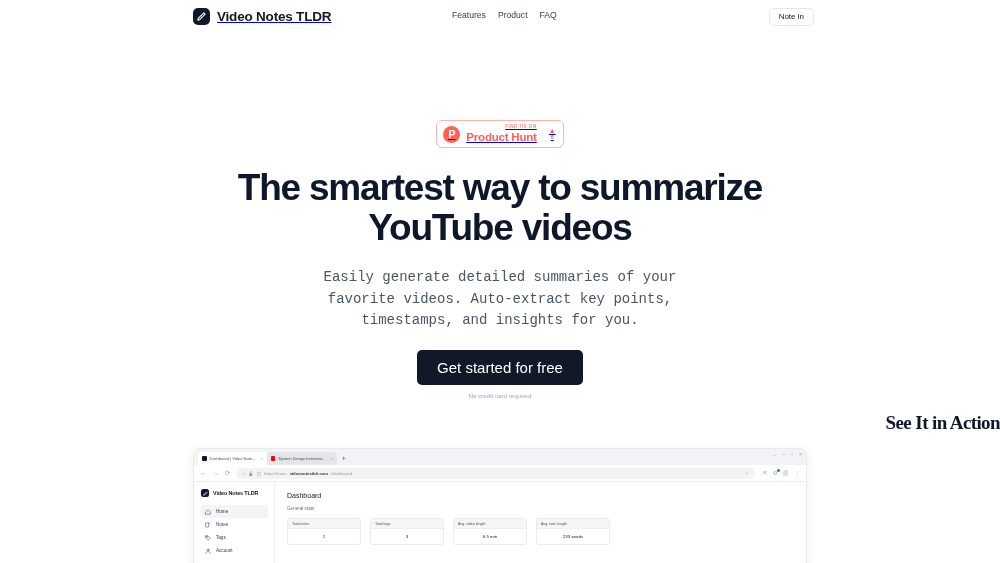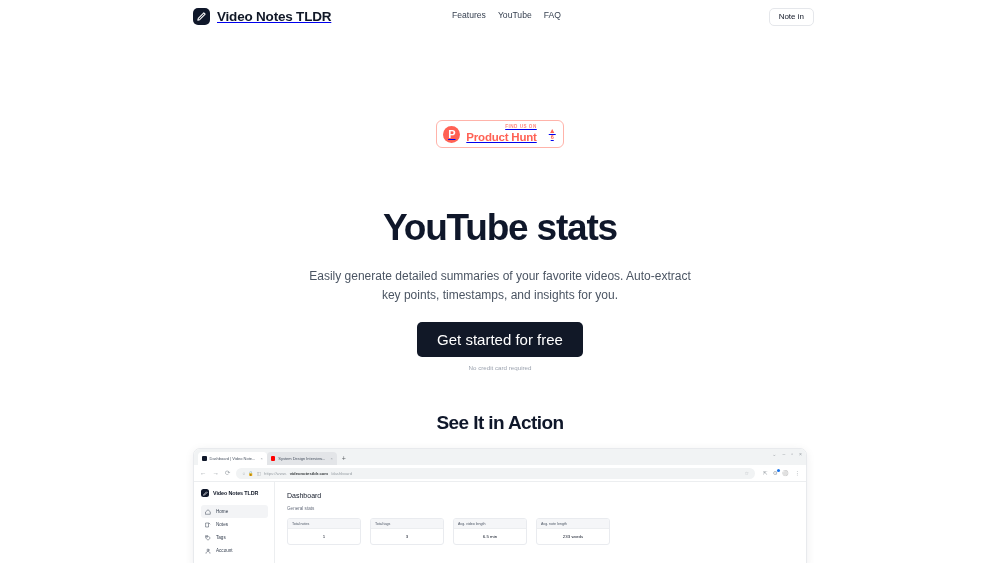--- a/index.html
+++ b/index.html
@@ -65,38 +65,38 @@
   .ph-caret { color: #ff6154; font-size: 7px; line-height: 6px; display: block; }
   .ph-count { color: #ff6154; font-size: 5.5px; font-weight: 700; display: block; line-height: 7px; }
 
   .hero-title {
     margin-top: 20px;
     font-size: 37px; line-height: 1.08; font-weight: 700;
     letter-spacing: -1.2px; color: #0f172a;
   }
   .hero-sub {
     margin: 19px auto 0; width: 392px;
-    font-size: 12px; line-height: 1.55; color: #4b5563;
+    font-size: 14px; line-height: 1.55; color: #4b5563; font-family: Liberation Mono, monospace;
   }
   .cta-btn {
     margin-top: 18px;
     display: inline-block;
     background: #111827; color: #ffffff;
     font-size: 15px; font-weight: 500;
     border: none; border-radius: 5px;
     padding: 9px 20px; cursor: pointer;
     font-family: "Liberation Sans", sans-serif;
   }
   .cta-note { margin-top: 7px; font-size: 6.2px; color: #9ca3af; }
 
   
   .section-title {
     position: absolute; top: 412px; left: 0; width: 1000px;
-    text-align: center; font-size: 19px; font-weight: 700;
-    letter-spacing: -0.6px; color: #0f172a;
+    text-align: right; font-size: 19px; font-weight: 700;
+    letter-spacing: -0.6px; color: #0f172a; font-family: Liberation Serif, serif;
   }
 
   
   .browser {
     position: absolute; left: 193px; top: 448px;
     width: 614px; height: 120px;
     background: #ffffff;
     border: 1px solid #e8eaed;
     border-radius: 7px 7px 0 0;
     overflow: hidden;
@@ -192,21 +192,21 @@
       <span class="brand-mark">
         <svg width="11" height="11" viewBox="0 0 24 24" fill="none" stroke="#ffffff" stroke-width="2.2" stroke-linecap="round" stroke-linejoin="round">
           <path d="M4 20 L8 19 L20 7 L17 4 L5 16 Z"></path>
         </svg>
       </span>
       <span class="brand-name">Video Notes TLDR</span>
     </a>
 
     <nav class="site-nav">
       <a href="#">Features</a>
-      <a href="#">YouTube</a>
+      <a href="#">Product</a>
       <a href="#">FAQ</a>
     </nav>
 
     <button class="signin-btn">Note in</button>
   </header>
 
   <section class="hero">
 
     <a class="ph-badge" href="#">
       <span class="ph-circle">P</span>
@@ -214,22 +214,22 @@
         <span class="ph-kicker">FIND US ON</span>
         <span class="ph-title">Product Hunt</span>
       </span>
       <span class="ph-vote">
         <span class="ph-caret">▲</span>
         <span class="ph-count">6</span>
       </span>
     </a>
 
     <h1 class="hero-title">
-      <br>
-      <span>YouTube stats</span>
+      <span>The smartest way to summarize</span><br>
+      <span>YouTube videos</span>
     </h1>
 
     <p class="hero-sub">Easily generate detailed summaries of your favorite videos. Auto-extract key points, timestamps, and insights for you.</p>
 
     <button class="cta-btn">Get started for free</button>
 
     <div class="cta-note">No credit card required</div>
   </section>
 
   <h2 class="section-title">See It in Action</h2>

